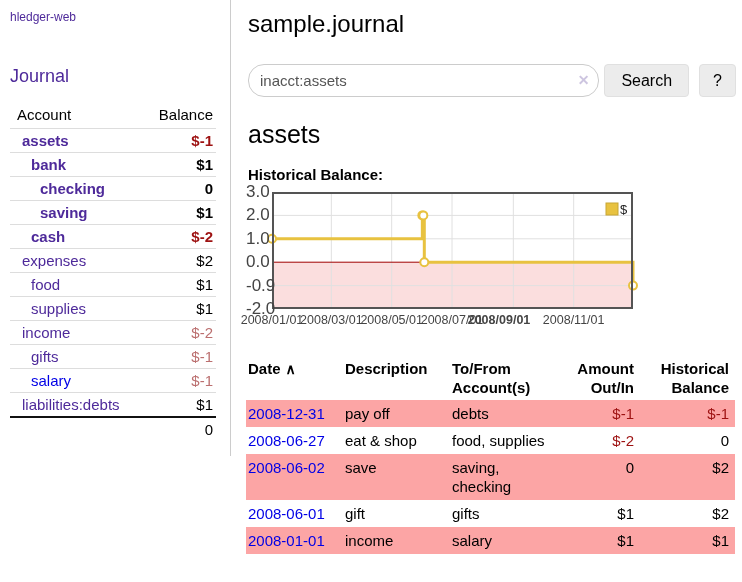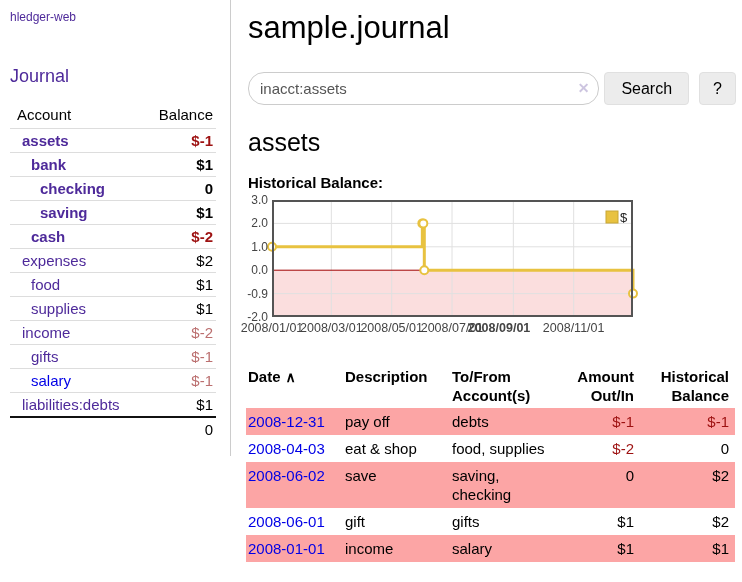--- a/index.html
+++ b/index.html
@@ -20,39 +20,39 @@
   .acct-table tr.boldrow { font-weight:bold; }
   .acct-table a { text-decoration:none; cursor:pointer; }
   .lp { color:#4e2a9a; }      
   .lb { color:#0000e6; }      
   .neg-strong { color:#9d1111; }
   .neg-soft { color:#bb6f6f; }
   .acct-table tr.total td { border-top:2px solid #111; border-bottom:none; font-weight:400; }
 
   
   .main { position:absolute; left:246px; top:0; width:490px; }
-  h1.page-title { margin:10px 0 0 2px; font-size:31px; font-weight:400; letter-spacing:0; }
+  h1.page-title { margin:10px 0 0 2px; font-size:24px; font-weight:400; letter-spacing:0; }
   .search-row { display:flex; align-items:flex-start; margin-top:26px; margin-left:2px; }
   .search-box { position:relative; width:364px; }
   .search-box input { width:100%; height:33px; border:1px solid #ccc; border-radius:16px;
                       padding:6px 28px 6px 11px; font-size:15px; color:#555;
                       font-family:"Liberation Sans", sans-serif; }
   .clear-x { position:absolute; right:10px; top:8px; font-size:14px; font-weight:bold;
              color:#cdc5e0; cursor:pointer; }
   .btn { height:33px; background:#ececec; border:1px solid #e0e0e0; border-radius:4px;
          font-size:16px; color:#000; padding:0 16px; margin-left:5px; cursor:pointer;
          font-family:"Liberation Sans", sans-serif; }
   .btn.help { padding:0 13px; margin-left:10px; }
   h2.acct-heading { margin:23px 0 0 2px; font-size:25px; font-weight:400; }
   .chart-label { margin:17px 0 0 2px; font-size:15px; font-weight:bold; }
 
   
   .chart-wrap { position:relative; margin-top:9px; height:138px; width:480px; }
   .chart-wrap svg { position:absolute; left:26px; top:0; overflow:visible; }
-  .ylab { position:absolute; left:0; width:22px; text-align:right; font-size:12px; color:#444; line-height:14px; }
+  .ylab { position:absolute; left:0; width:22px; text-align:right; font-size:17px; color:#444; line-height:14px; }
   .xlab { position:absolute; top:121px; transform:translateX(-50%); font-size:12.5px; color:#444; white-space:nowrap; }
 
   
   .reg-table { margin-top:26px; width:489px; border-collapse:collapse; table-layout:fixed; font-size:15px; }
   .reg-table th { text-align:left; vertical-align:top; padding:3px 4px 3px 2px; line-height:19px; font-weight:bold;margin-left:20px; }
   .reg-table th.r, .reg-table td.r { text-align:right; padding-right:6px; }
   .reg-table td { vertical-align:top; padding:4px 4px 4px 2px; line-height:19px; }
   .reg-table tbody tr.stripe { background:#fca5a5; }
   .reg-table td.datec a { color:#0000e6; text-decoration:none; cursor:pointer; }
   .reg-table td.r.neg { color:#9d1111; }
@@ -200,21 +200,21 @@
       </thead>
       <tbody id="register-body">
           <tr class="stripe">
             <td class="datec"><a>2008-12-31</a></td>
             <td>pay off</td>
             <td>debts</td>
             <td class="r neg">$-1</td>
             <td class="r neg">$-1</td>
           </tr>
           <tr>
-            <td class="datec"><a>2008-04-03</a></td>
+            <td class="datec"><a>2008-06-27</a></td>
             <td>eat &amp; shop</td>
             <td>food, supplies</td>
             <td class="r neg">$-2</td>
             <td class="r">0</td>
           </tr>
           <tr class="stripe">
             <td class="datec"><a>2008-06-02</a></td>
             <td>save</td>
             <td>saving, checking</td>
             <td class="r">0</td>

